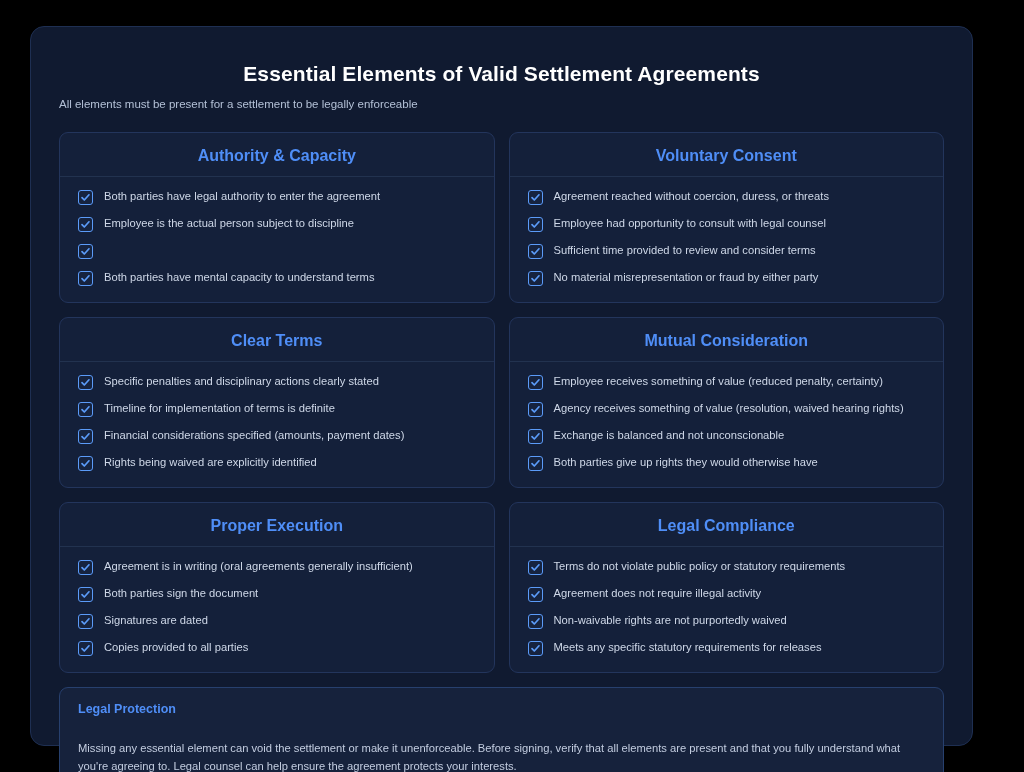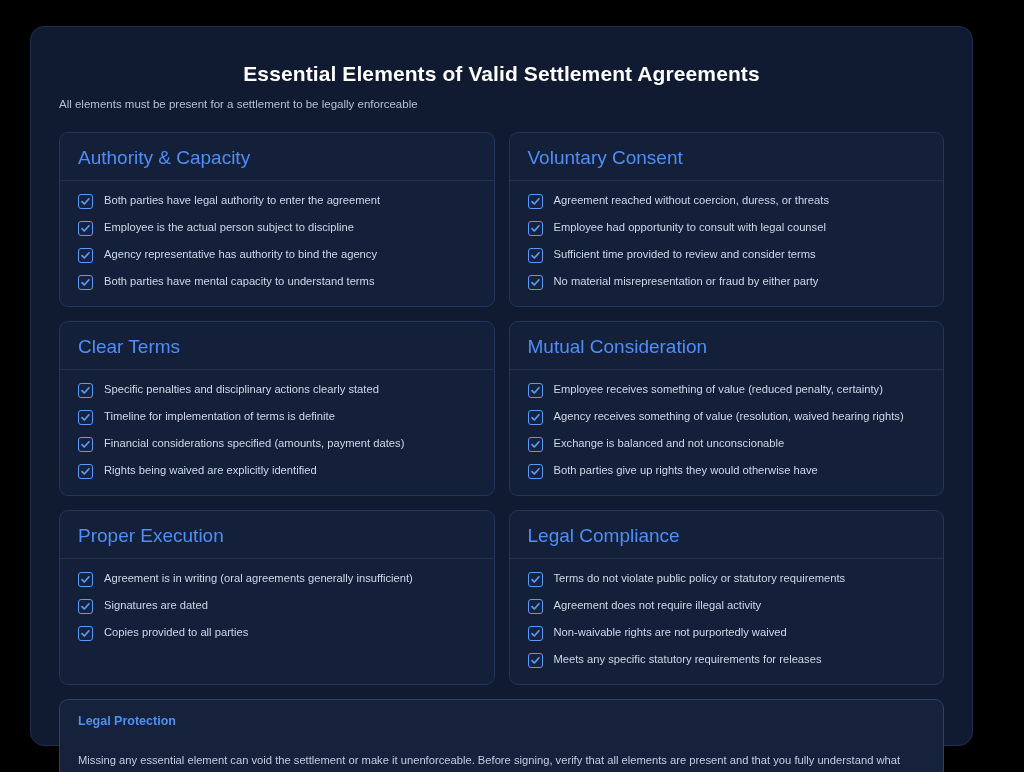--- a/index.html
+++ b/index.html
@@ -66,22 +66,23 @@
     min-height: 168px;
   }
 
   .card-head {
     padding: 14px 18px 11px 18px;
     border-bottom: 1px solid #22324f;
   }
 
   .card-title {
     color: #4f8ef7;
-    font-size: 19px;
-    font-weight: normal;
+    font-size: 16px;
+    font-weight: bold;
+    text-align: center;
   }
 
   .card-body {
     padding: 12px 18px 14px 18px;
   }
 
   .item {
     display: flex;
     align-items: flex-start;
     margin-bottom: 11px;
@@ -161,21 +162,20 @@
                 </svg>
               </span>
             <span class="item-text">Employee is the actual person subject to discipline</span>
           </div>
           <div class="item">
             <span class="check">
                 <svg width="11" height="11" viewBox="0 0 11 11">
                   <path d="M2 5.6 L4.3 8 L9 2.8" fill="none" stroke="#5b9bf8" stroke-width="1.7" stroke-linecap="round" stroke-linejoin="round"></path>
                 </svg>
               </span>
-            <span class="item-text">Agency representative has authority to bind the agency</span>
           </div>
           <div class="item">
             <span class="check">
                 <svg width="11" height="11" viewBox="0 0 11 11">
                   <path d="M2 5.6 L4.3 8 L9 2.8" fill="none" stroke="#5b9bf8" stroke-width="1.7" stroke-linecap="round" stroke-linejoin="round"></path>
                 </svg>
               </span>
             <span class="item-text">Both parties have mental capacity to understand terms</span>
           </div>
         </div>
@@ -306,20 +306,28 @@
           <div class="card-title">Proper Execution</div>
         </div>
         <div class="card-body">
           <div class="item">
             <span class="check">
                 <svg width="11" height="11" viewBox="0 0 11 11">
                   <path d="M2 5.6 L4.3 8 L9 2.8" fill="none" stroke="#5b9bf8" stroke-width="1.7" stroke-linecap="round" stroke-linejoin="round"></path>
                 </svg>
               </span>
             <span class="item-text">Agreement is in writing (oral agreements generally insufficient)</span>
+          </div>
+          <div class="item">
+            <span class="check">
+                <svg width="11" height="11" viewBox="0 0 11 11">
+                  <path d="M2 5.6 L4.3 8 L9 2.8" fill="none" stroke="#5b9bf8" stroke-width="1.7" stroke-linecap="round" stroke-linejoin="round"></path>
+                </svg>
+              </span>
+            <span class="item-text">Both parties sign the document</span>
           </div>
           <div class="item">
             <span class="check">
                 <svg width="11" height="11" viewBox="0 0 11 11">
                   <path d="M2 5.6 L4.3 8 L9 2.8" fill="none" stroke="#5b9bf8" stroke-width="1.7" stroke-linecap="round" stroke-linejoin="round"></path>
                 </svg>
               </span>
             <span class="item-text">Signatures are dated</span>
           </div>
           <div class="item">

